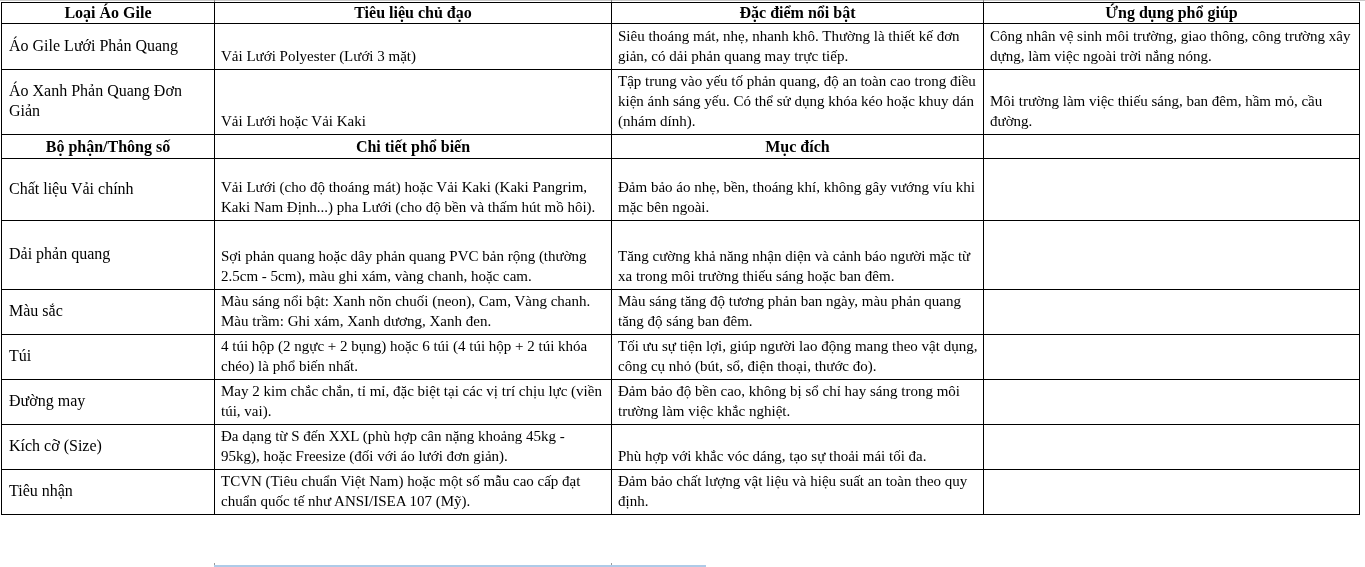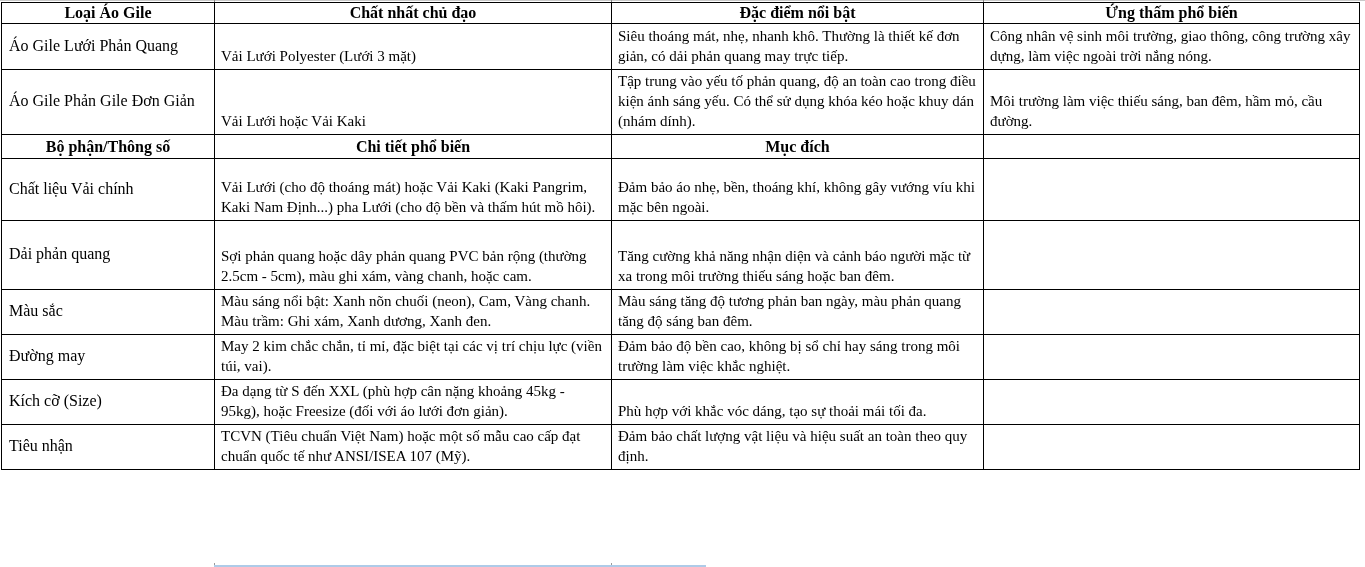--- a/index.html
+++ b/index.html
@@ -71,33 +71,33 @@
     <colgroup>
       <col style="width:213px">
       <col style="width:397px">
       <col style="width:372px">
       <col style="width:376px">
     </colgroup>
     <tbody>
 
       <tr style="height:20px">
         <th>Loại Áo Gile</th>
-        <th>Chất nhất chủ đạo</th>
+        <th>Tiêu liệu chủ đạo</th>
         <th>Đặc điểm nổi bật</th>
-        <th>Ứng thấm phổ biến</th>
+        <th>Ứng dụng phổ giúp</th>
       </tr>
 
       <tr style="height:46px">
         <td class="label">Áo Gile Lưới Phản Quang</td>
         <td>Vải Lưới Polyester (Lưới 3 mặt)</td>
         <td>Siêu thoáng mát, nhẹ, nhanh khô. Thường là thiết kế đơn giản, có dải phản quang may trực tiếp.</td>
         <td>Công nhân vệ sinh môi trường, giao thông, công trường xây dựng, làm việc ngoài trời nắng nóng.</td>
       </tr>
       <tr style="height:65px">
-        <td class="label">Áo Gile Phản Gile Đơn Giản</td>
+        <td class="label">Áo Xanh Phản Quang Đơn Giản</td>
         <td>Vải Lưới hoặc Vải Kaki</td>
         <td>Tập trung vào yếu tố phản quang, độ an toàn cao trong điều kiện ánh sáng yếu. Có thể sử dụng khóa kéo hoặc khuy dán (nhám dính).</td>
         <td>Môi trường làm việc thiếu sáng, ban đêm, hầm mỏ, cầu đường.</td>
       </tr>
 
       <tr style="height:24px">
         <th>Bộ phận/Thông số</th>
         <th>Chi tiết phổ biến</th>
         <th>Mục đích</th>
         <th></th>
@@ -114,20 +114,26 @@
         <td>Sợi phản quang hoặc dây phản quang PVC bản rộng (thường 2.5cm - 5cm), màu ghi xám, vàng chanh, hoặc cam.</td>
         <td>Tăng cường khả năng nhận diện và cảnh báo người mặc từ xa trong môi trường thiếu sáng hoặc ban đêm.</td>
         <td></td>
       </tr>
       <tr style="height:41px">
         <td class="label">Màu sắc</td>
         <td>Màu sáng nổi bật: Xanh nõn chuối (neon), Cam, Vàng chanh. Màu trầm: Ghi xám, Xanh dương, Xanh đen.</td>
         <td>Màu sáng tăng độ tương phản ban ngày, màu phản quang tăng độ sáng ban đêm.</td>
         <td></td>
       </tr>
+      <tr style="height:42px">
+        <td class="label">Túi</td>
+        <td>4 túi hộp (2 ngực + 2 bụng) hoặc 6 túi (4 túi hộp + 2 túi khóa chéo) là phổ biến nhất.</td>
+        <td>Tối ưu sự tiện lợi, giúp người lao động mang theo vật dụng, công cụ nhỏ (bút, sổ, điện thoại, thước đo).</td>
+        <td></td>
+      </tr>
       <tr style="height:32px">
         <td class="label">Đường may</td>
         <td>May 2 kim chắc chắn, tỉ mỉ, đặc biệt tại các vị trí chịu lực (viền túi, vai).</td>
         <td>Đảm bảo độ bền cao, không bị sổ chỉ hay sáng trong môi trường làm việc khắc nghiệt.</td>
         <td></td>
       </tr>
       <tr style="height:41px">
         <td class="label">Kích cỡ (Size)</td>
         <td>Đa dạng từ S đến XXL (phù hợp cân nặng khoảng 45kg - 95kg), hoặc Freesize (đối với áo lưới đơn giản).</td>
         <td>Phù hợp với khắc vóc dáng, tạo sự thoải mái tối đa.</td>

